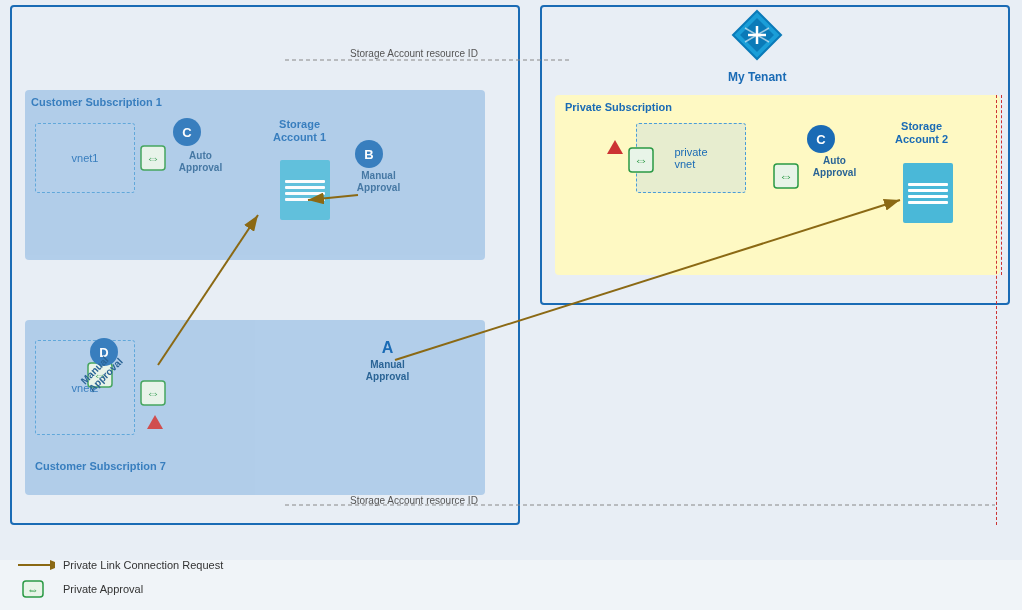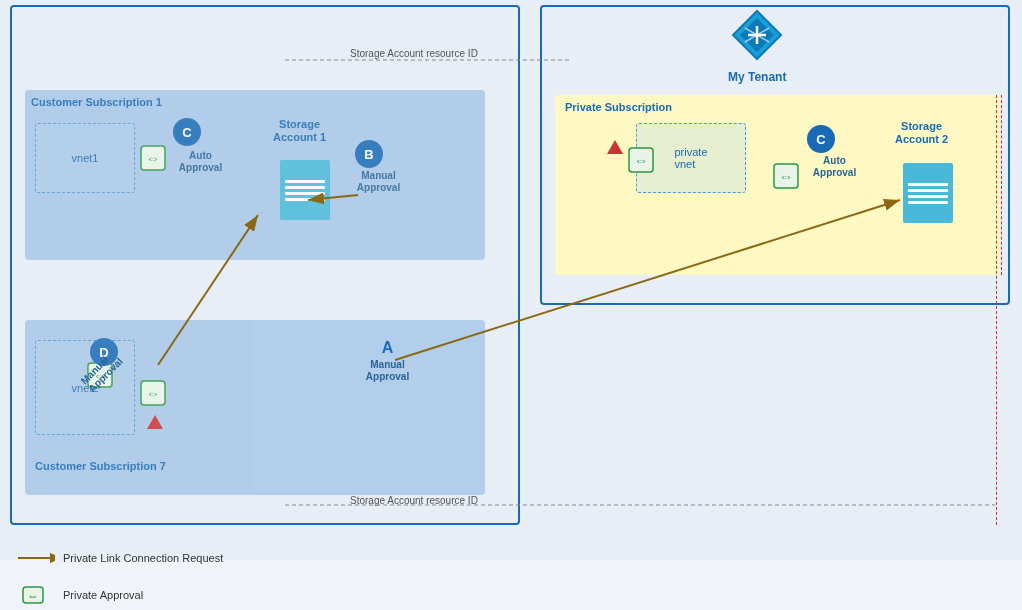--- a/index.html
+++ b/index.html
@@ -386,21 +386,21 @@
     <line x1="158" y1="365" x2="258" y2="215" stroke="#8B6914" stroke-width="2" marker-end="url(#arrowhead-brown)"></line>
 
     <line x1="285" y1="60" x2="570" y2="60" stroke="#888" stroke-width="1" stroke-dasharray="4,3"></line>
 
     <line x1="285" y1="505" x2="995" y2="505" stroke="#888" stroke-width="1" stroke-dasharray="4,3"></line>
 
   </svg>
 
 </div>
 
-<div class="legend" style="position:absolute; bottom:5px; left:15px;justify-content:space-between;">
+<div class="legend" style="position:absolute; bottom:5px; left:15px;">
   <div class="legend-item">
     <svg width="40" height="16">
       <defs>
         <marker id="leg-arrow" markerWidth="6" markerHeight="5" refX="0" refY="2.5" orient="auto">
           <polygon points="0 0, 6 2.5, 0 5" fill="#8B6914"></polygon>
         </marker>
       </defs>
       <line x1="3" y1="8" x2="35" y2="8" stroke="#8B6914" stroke-width="2" marker-end="url(#leg-arrow)"></line>
     </svg>
     <span>Private Link Connection Request</span>

